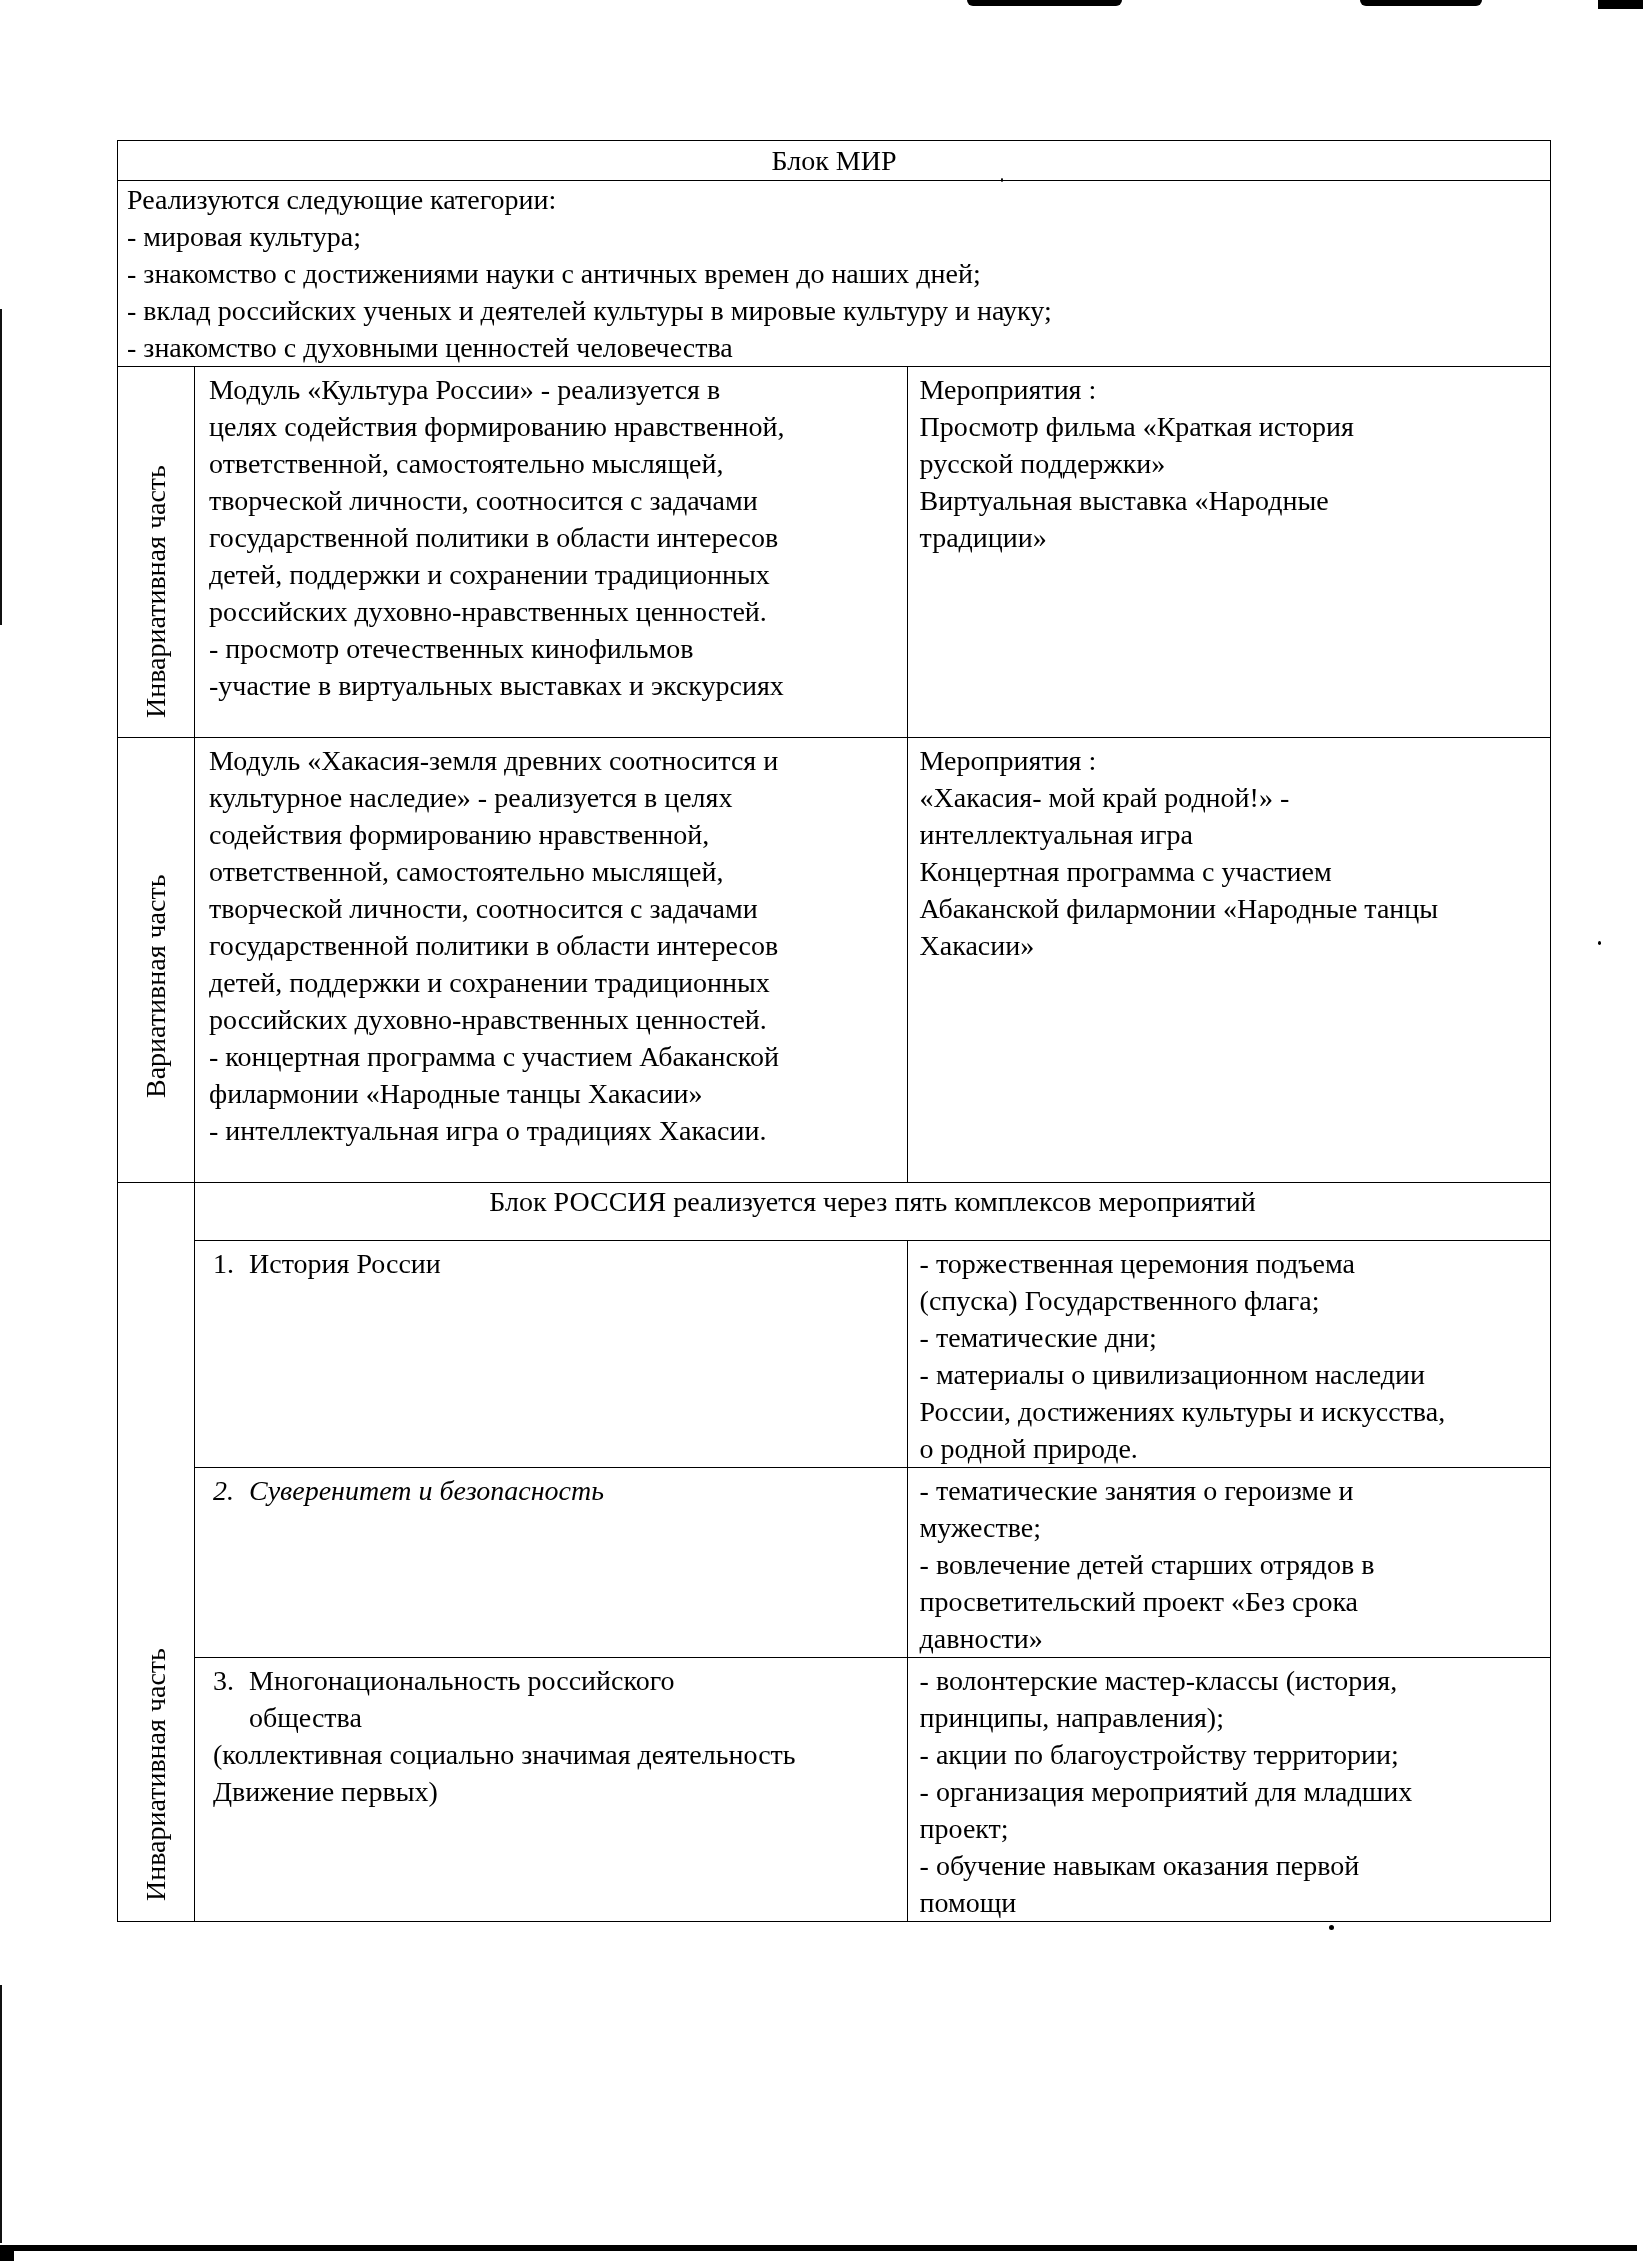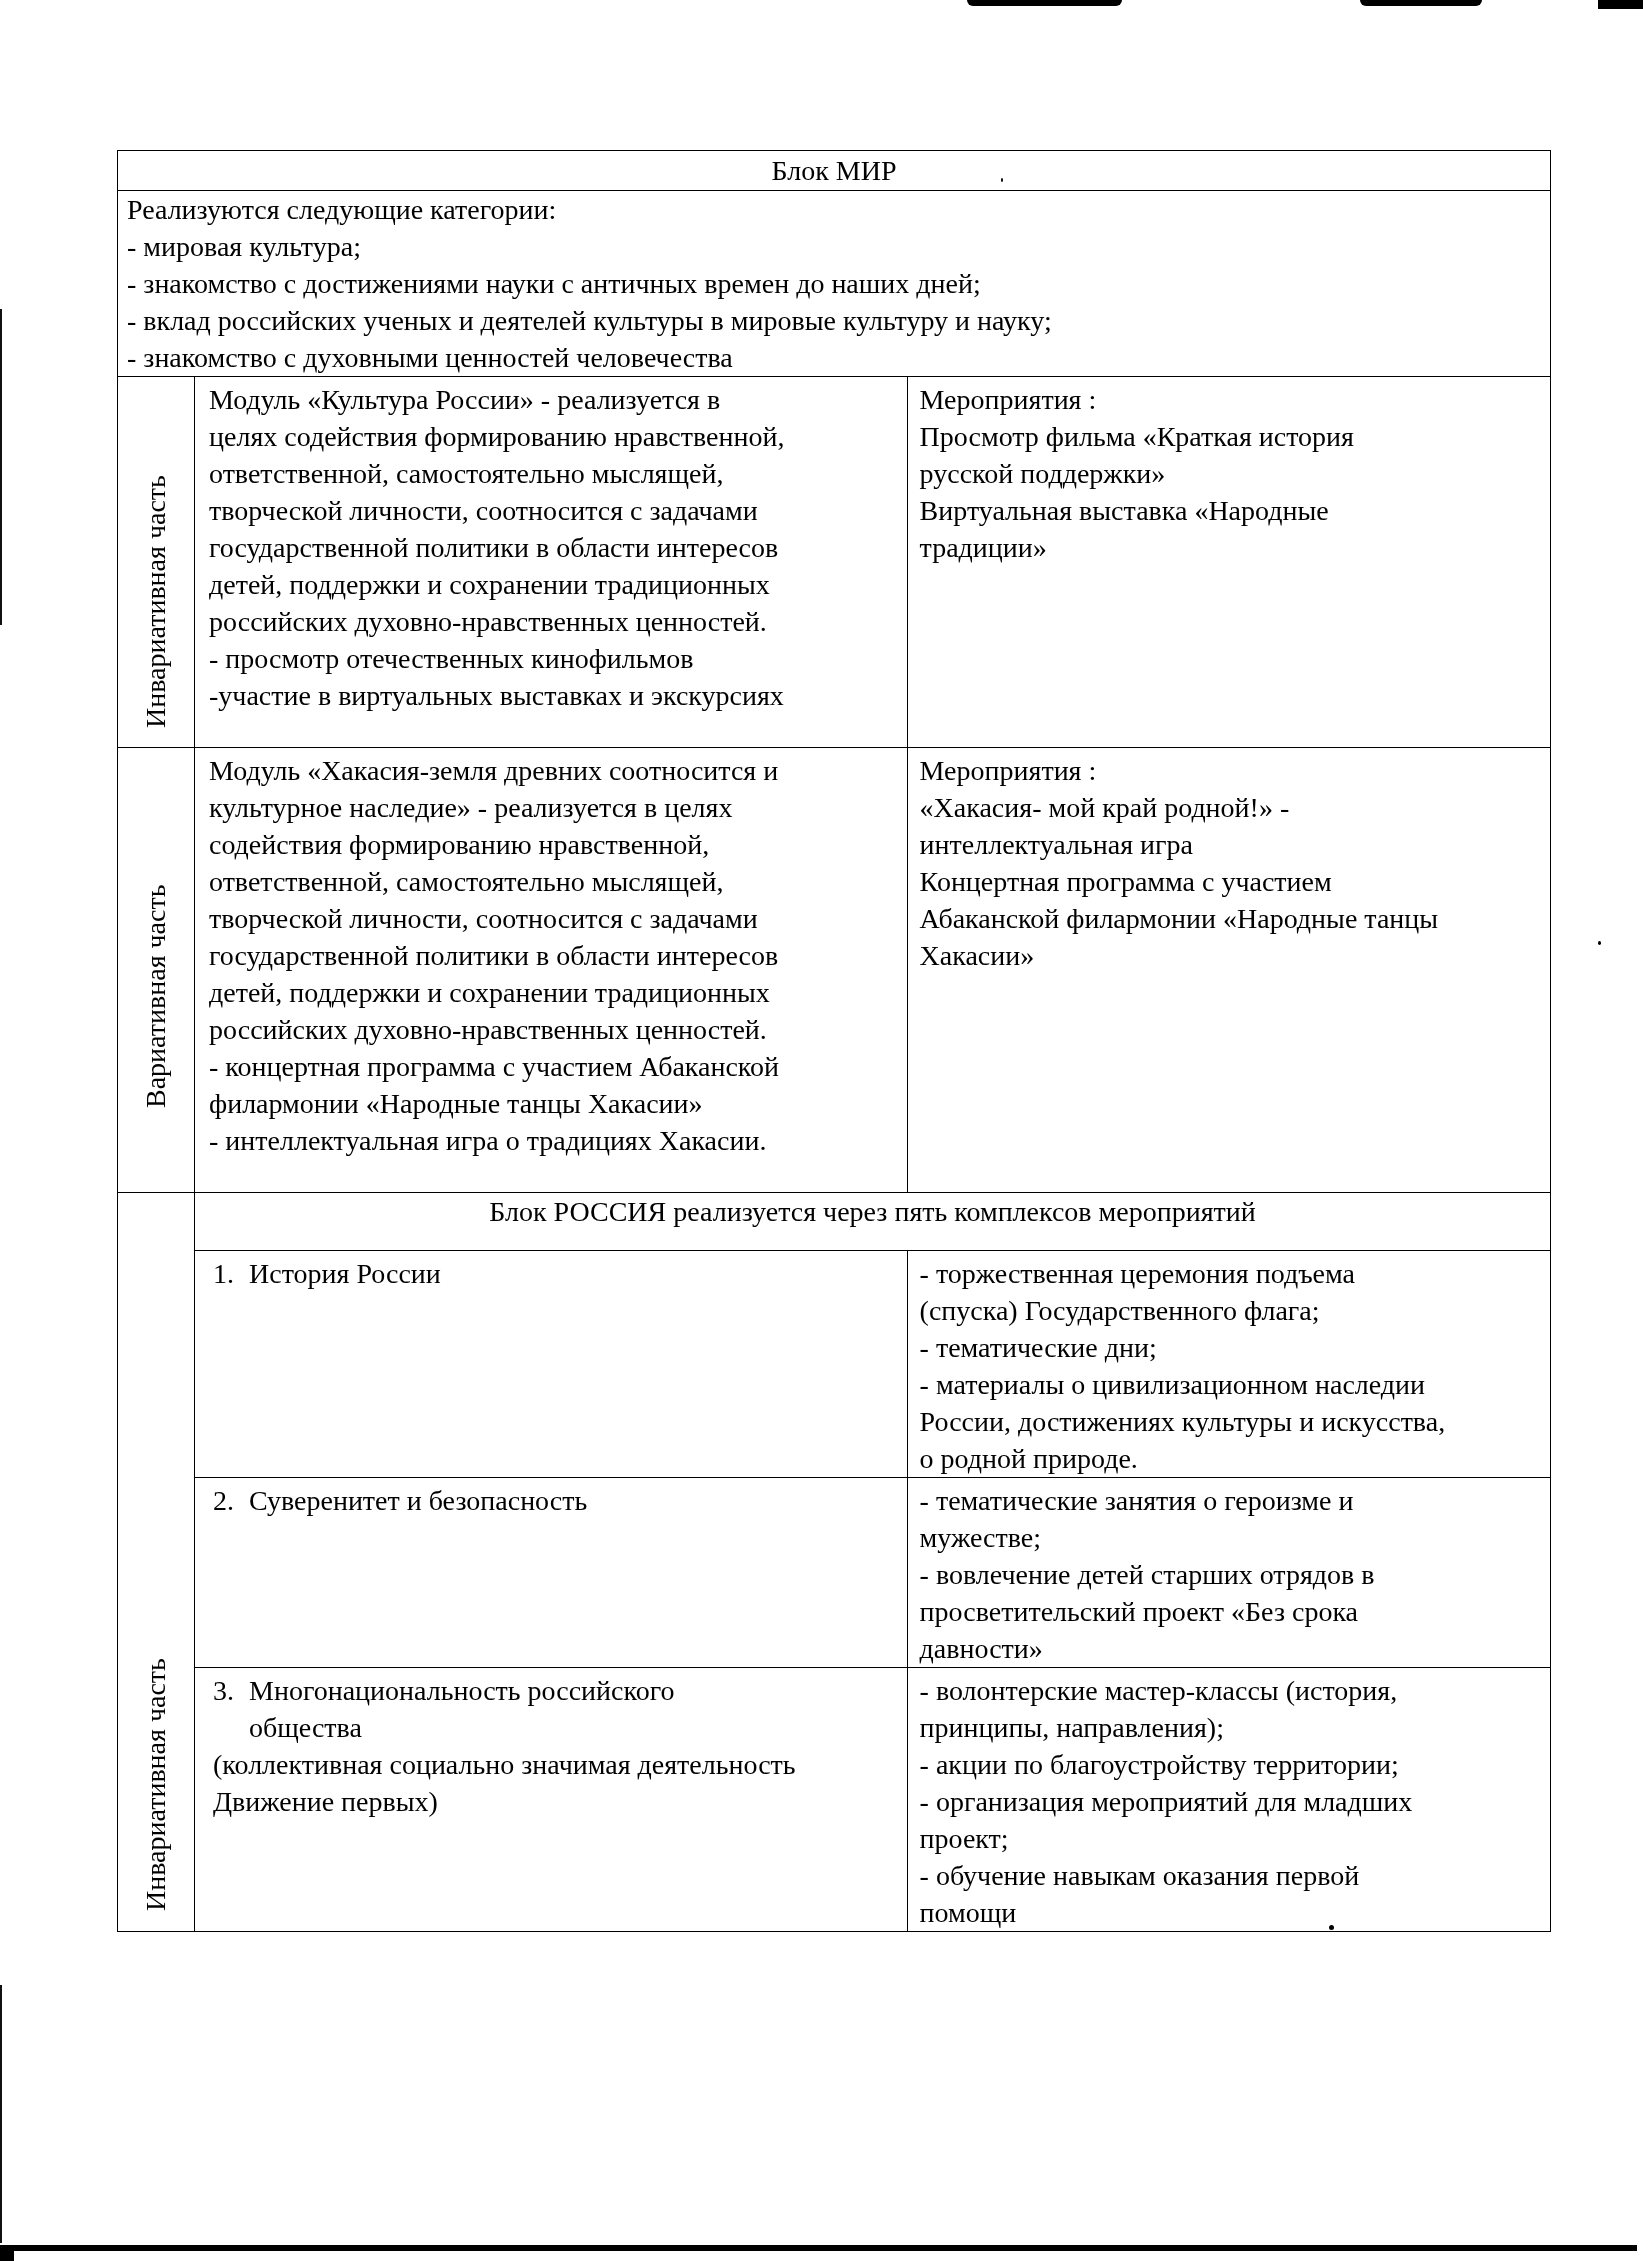--- a/index.html
+++ b/index.html
@@ -5,21 +5,21 @@
   html, body { margin:0; padding:0; background:#ffffff; }
   body { width:1643px; height:2261px; position:relative; overflow:hidden;
          font-family:"Liberation Serif","DejaVu Serif",serif; color:#000; }
   .scan-edge-left { position:absolute; left:0; top:309px; width:1.9px; height:316px; background:#111; }
   .scan-edge-left2 { position:absolute; left:0; top:1985px; width:1.9px; height:258px; background:#111; }
   .scan-top-mark { position:absolute; top:0; height:6.4px; background:#000; border-radius:0 0 39px 39px; }
   .scan-bottom { position:absolute; left:0; top:2245px; width:1637px; height:6.4px; background:#000; }
   .scan-bottom-corner { position:absolute; left:0; top:2245px; width:14px; height:16px; background:#000; }
   .speck { position:absolute; background:#000; border-radius:50%; }
 
-  .doc-table { position:absolute; left:117px; top:150px; width:1433px;
+  .doc-table { position:absolute; left:117px; top:140px; width:1433px;
                border-collapse:collapse; table-layout:fixed;border-radius:16px; }
   .doc-table td { border:1.9px solid #000; vertical-align:top; padding:0; }
   .txt { font-size:28px; line-height:37px; }
   .center { text-align:center; }
   .pad { padding:3.9px 9px 0 14px !important; }
   .pad-r { padding:3.9px 9px 0 11.6px !important; }
   .vcell { position:relative; }
   .vlabel { position:absolute; left:50%; bottom:19.3px; transform-origin:left bottom;
             white-space:nowrap; font-size:28px; line-height:32px; }
   .num { display:inline-block; width:36px; }
@@ -128,21 +128,21 @@
       <div>- торжественная церемония подъема</div>
       <div>(спуска) Государственного флага;</div>
       <div>- тематические дни;</div>
       <div>- материалы о цивилизационном наследии</div>
       <div>России, достижениях культуры и искусства,</div>
       <div>о родной природе.</div>
     </td>
   </tr>
 
   <tr style="height:187px">
-    <td class="txt" style="padding:3.9px 6.4px 0 18px;">
+    <td class="txt" style="padding:3.9px 6.4px 0 18px;font-style:italic;">
       <div><span class="num">2.</span><span>Суверенитет и безопасность</span></div>
     </td>
     <td class="txt" style="padding:3.9px 6.4px 0 11.6px;">
       <div>- тематические занятия о героизме и</div>
       <div>мужестве;</div>
       <div>- вовлечение детей старших отрядов в</div>
       <div>просветительский проект «Без срока</div>
       <div>давности»</div>
     </td>
   </tr>

